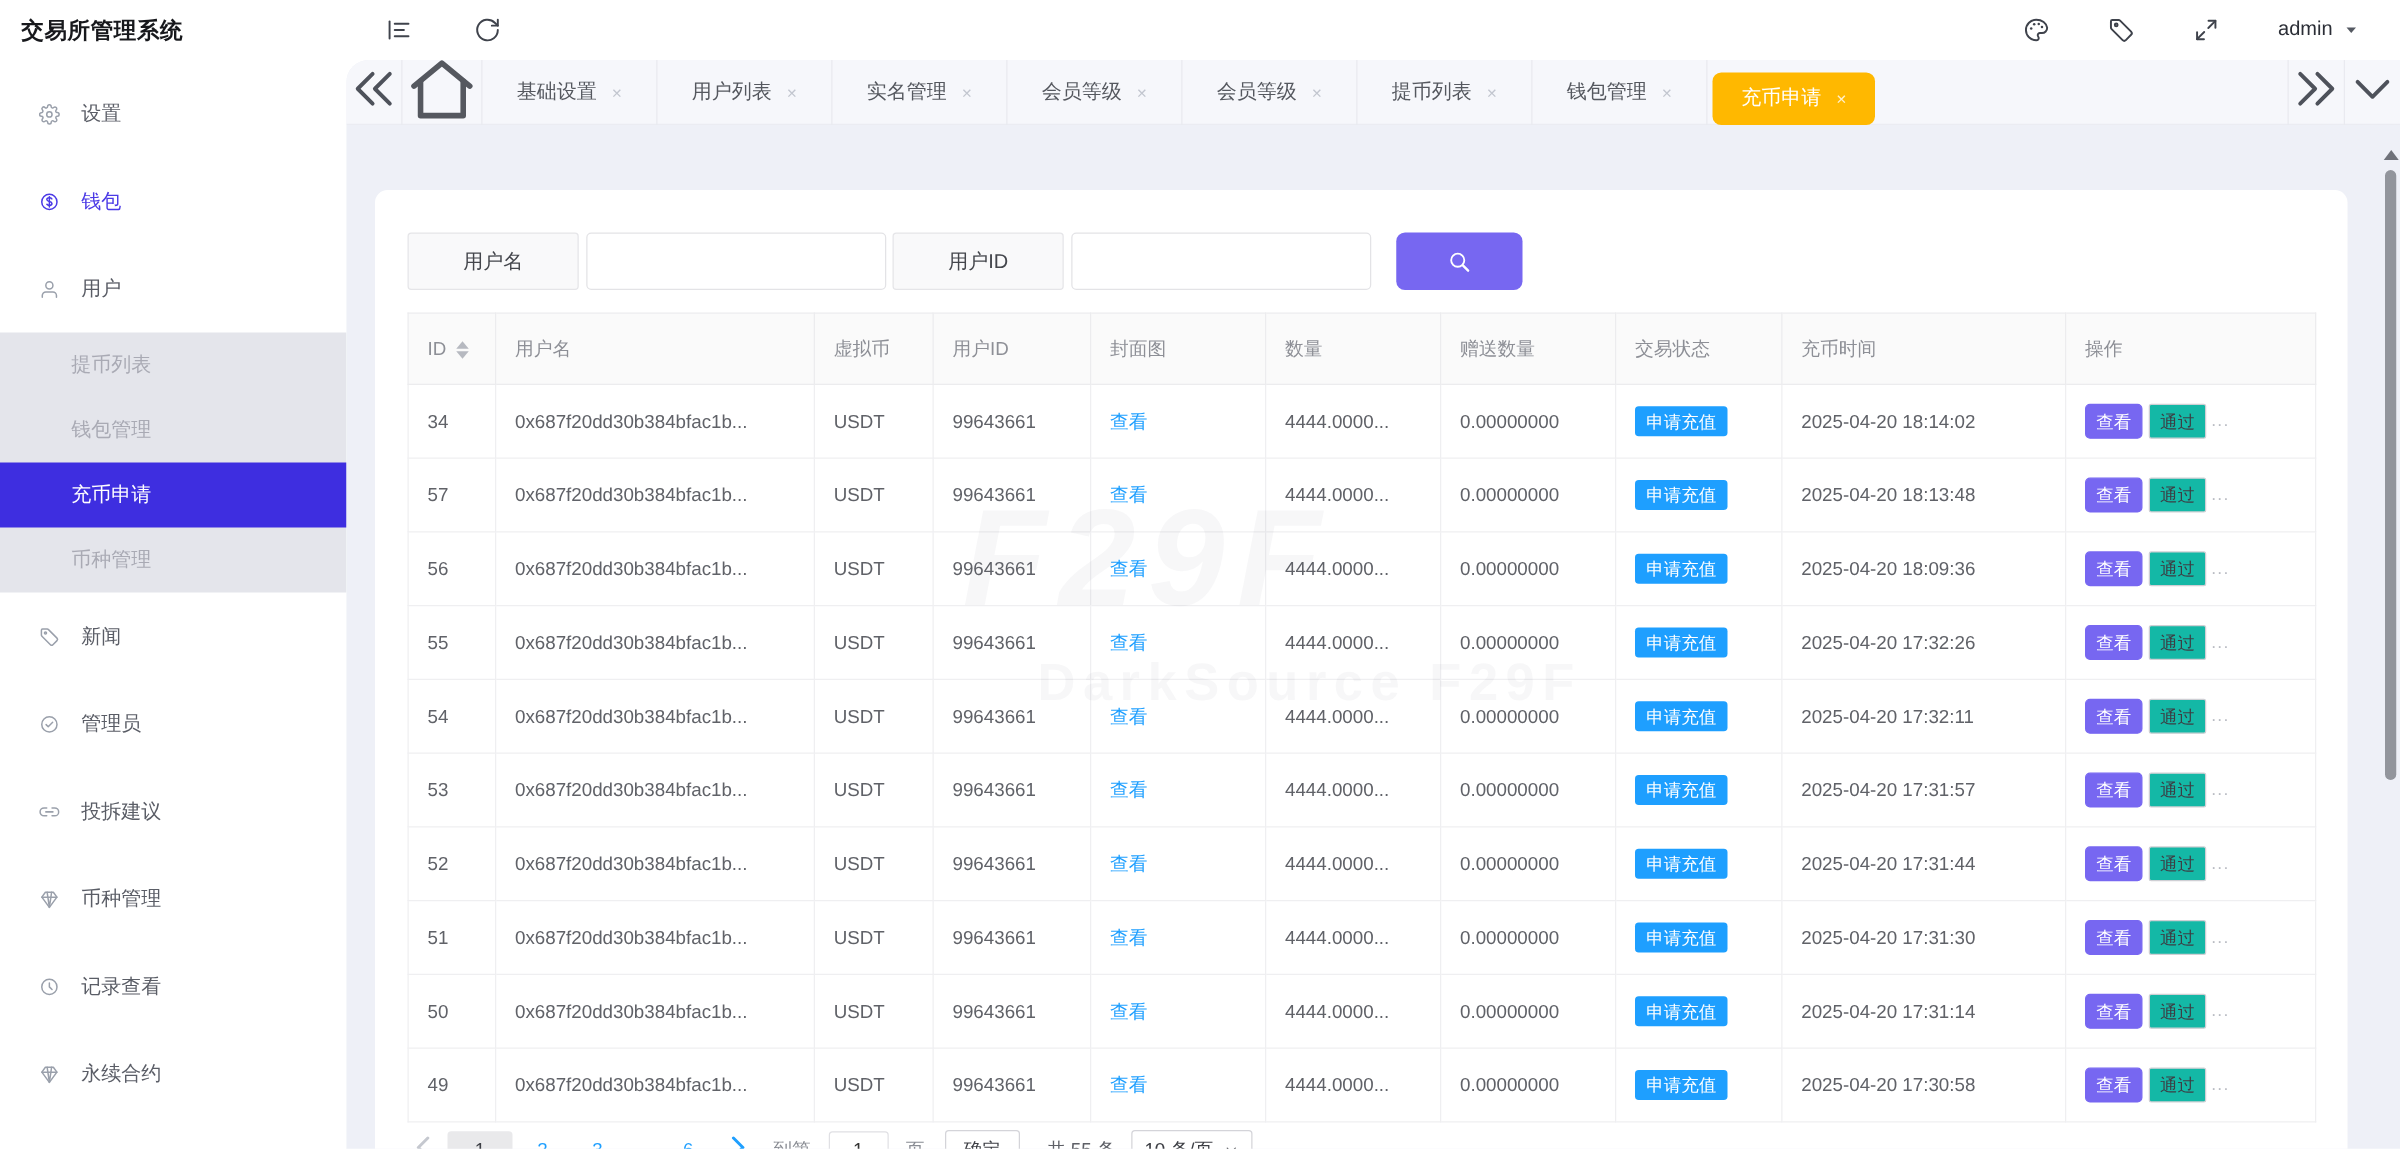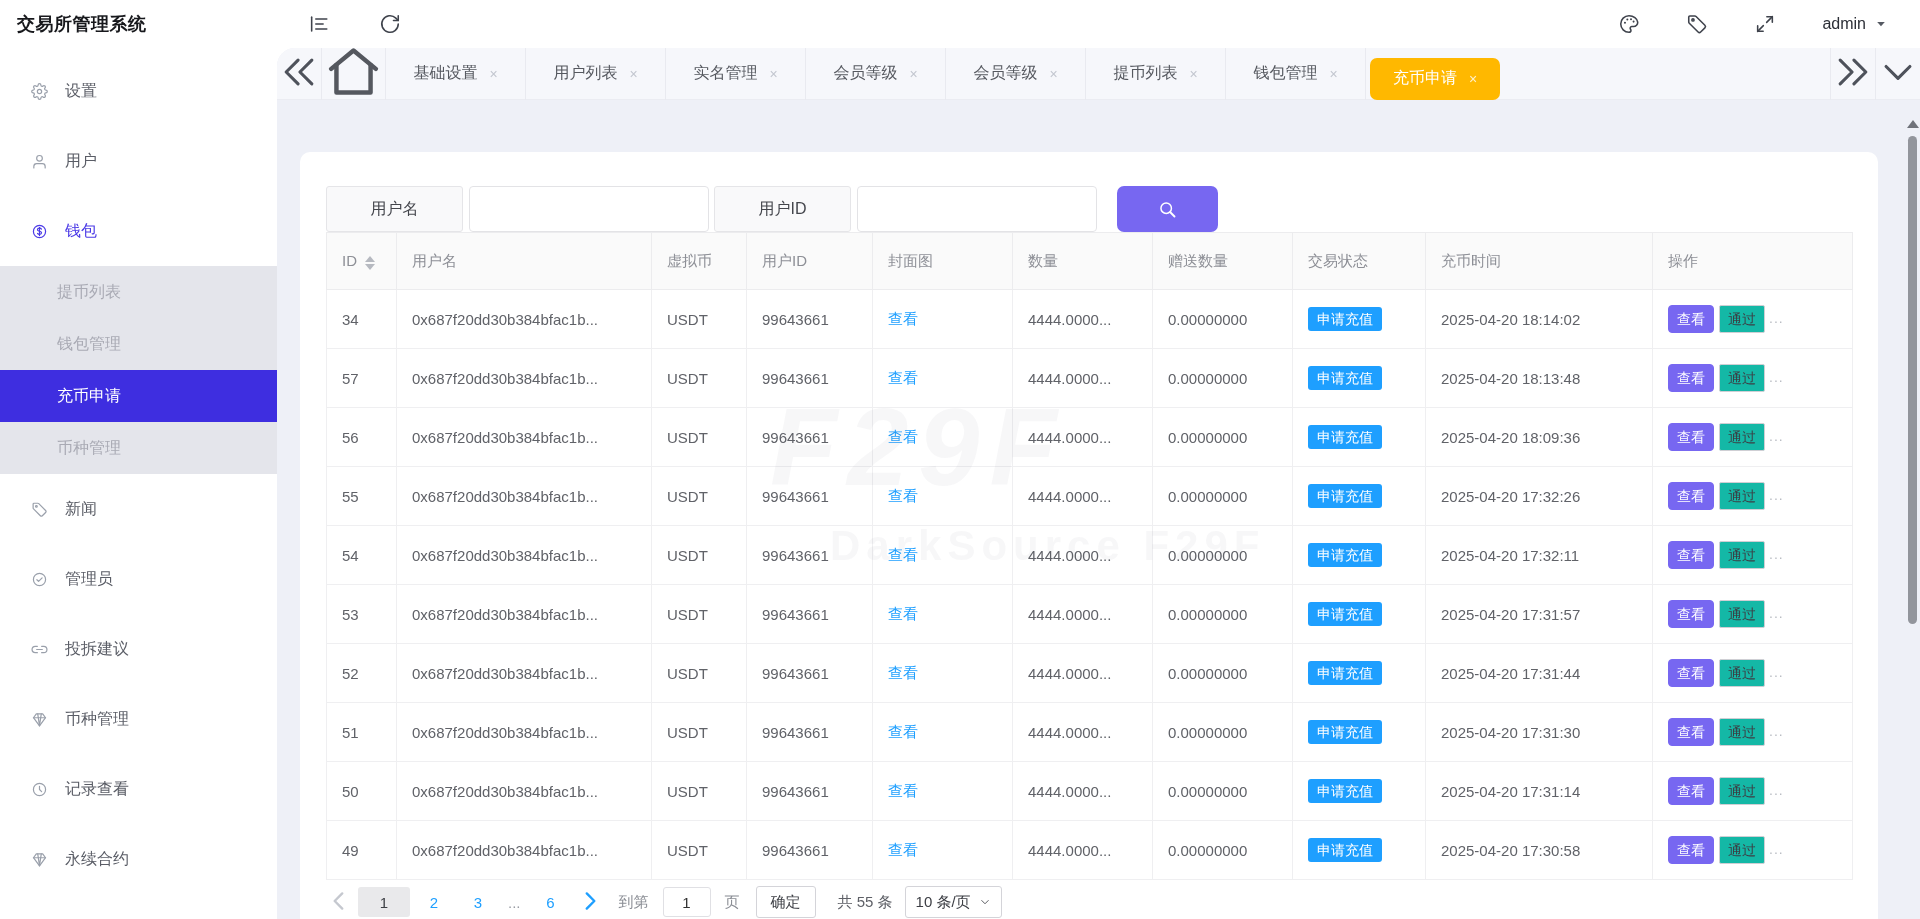--- a/index.html
+++ b/index.html
@@ -64,21 +64,21 @@
   .search-row { display:flex; align-items:center; height:46px; }
   .f-label { width:137px; height:46px; background:#f9f9fa; border:1px solid #e5e5e8; border-radius:3px;
              display:flex; align-items:center; justify-content:center; font-size:16px; color:#44464c; }
   .f-input { width:240px; height:46px; background:#fff; border:1px solid #e3e3e6; border-radius:4px;
              margin-left:6px; margin-right:5px; padding:0 12px; font-size:15px; color:#333; outline:none; }
   .search-btn { width:101px; height:46px; margin-left:15px; background:#7767f1; border:none; border-radius:7px;
                 display:flex; align-items:center; justify-content:center; cursor:pointer; }
   .search-btn svg { width:21px; height:21px; color:#fff; }
 
   
-  table { width:1526px; border-collapse:collapse; table-layout:fixed; }
+  table { margin-top:18px; width:1526px; border-collapse:collapse; table-layout:fixed; }
   thead th { height:57px; background:#fafafa; border:1px solid #ececee; font-size:15px; font-weight:normal;
              color:#8d8f96; text-align:left; padding-left:15px; }
   tbody td { height:59px; border:1px solid #efeff1; font-size:15px; color:#606268; text-align:left;
              padding-left:15px; white-space:nowrap; overflow:hidden; background:transparent; }
   .sort-wrap { display:inline-flex; flex-direction:column; vertical-align:middle; margin-left:8px; gap:2px; cursor:pointer; }
   .sort-wrap i { width:0; height:0; border-left:5px solid transparent; border-right:5px solid transparent; }
   .sort-up { border-bottom:6px solid #b6b9c0; }
   .sort-down { border-top:6px solid #b6b9c0; }
   .blue-link { color:#1e9fff; cursor:pointer; }
   .badge { display:inline-block; background:#1e9fff; color:#fff; font-size:14px; border-radius:3px;
@@ -177,38 +177,38 @@
   <ul>
       <li class="side-item">
         <span class="s-icon">
           <svg viewBox="0 0 24 24" fill="none" stroke="currentColor" stroke-width="1.7" stroke-linecap="round" stroke-linejoin="round" style="width:100%;height:100%">
             <circle cx="12" cy="12" r="3"></circle>
             <path d="M19.4 15a1.65 1.65 0 0 0 .33 1.82l.06.06a2 2 0 1 1-2.83 2.83l-.06-.06a1.65 1.65 0 0 0-1.82-.33 1.65 1.65 0 0 0-1 1.51V21a2 2 0 0 1-4 0v-.09A1.65 1.65 0 0 0 9 19.4a1.65 1.65 0 0 0-1.82.33l-.06.06a2 2 0 1 1-2.83-2.83l.06-.06a1.65 1.65 0 0 0 .33-1.82 1.65 1.65 0 0 0-1.51-1H3a2 2 0 0 1 0-4h.09A1.65 1.65 0 0 0 4.6 9a1.65 1.65 0 0 0-.33-1.82l-.06-.06a2 2 0 1 1 2.83-2.83l.06.06a1.65 1.65 0 0 0 1.82.33H9a1.65 1.65 0 0 0 1-1.51V3a2 2 0 0 1 4 0v.09a1.65 1.65 0 0 0 1 1.51 1.65 1.65 0 0 0 1.82-.33l.06-.06a2 2 0 1 1 2.83 2.83l-.06.06a1.65 1.65 0 0 0-.33 1.82V9a1.65 1.65 0 0 0 1.51 1H21a2 2 0 0 1 0 4h-.09a1.65 1.65 0 0 0-1.51 1z"></path>
           </svg>
         </span>
         <span>设置</span>
       </li>
-      <li class="side-item">
-        <span class="s-icon">
-          <svg viewBox="0 0 24 24" fill="none" stroke="currentColor" stroke-width="1.7" stroke-linecap="round" stroke-linejoin="round" style="width:100%;height:100%">
-            <path d="M20 21v-2a4 4 0 0 0-4-4H8a4 4 0 0 0-4 4v2"></path>
-            <circle cx="12" cy="7.5" r="4"></circle>
-          </svg>
-        </span>
-        <span>用户</span>
-      </li>
       <li class="side-item active">
         <span class="s-icon">
           <svg viewBox="0 0 24 24" fill="none" stroke="currentColor" stroke-width="1.7" stroke-linecap="round" stroke-linejoin="round" style="width:100%;height:100%">
             <circle cx="12" cy="12" r="8.6"></circle>
             <path d="M12 6.2v11.6"></path>
             <path d="M14.8 8.6c-.6-.9-1.6-1.3-2.8-1.3-1.6 0-2.9.8-2.9 2.1s1.3 1.8 2.9 2.2c1.6.4 2.9 1 2.9 2.3s-1.3 2.1-2.9 2.1c-1.2 0-2.2-.4-2.8-1.3"></path>
           </svg>
         </span>
         <span>钱包</span>
+      </li>
+      <li class="side-item">
+        <span class="s-icon">
+          <svg viewBox="0 0 24 24" fill="none" stroke="currentColor" stroke-width="1.7" stroke-linecap="round" stroke-linejoin="round" style="width:100%;height:100%">
+            <path d="M20 21v-2a4 4 0 0 0-4-4H8a4 4 0 0 0-4 4v2"></path>
+            <circle cx="12" cy="7.5" r="4"></circle>
+          </svg>
+        </span>
+        <span>用户</span>
       </li>
       <li>
         <div class="submenu">
           <div class="sub-item">
             <span>提币列表</span>
           </div>
           <div class="sub-item">
             <span>钱包管理</span>
           </div>
           <div class="sub-item active">

